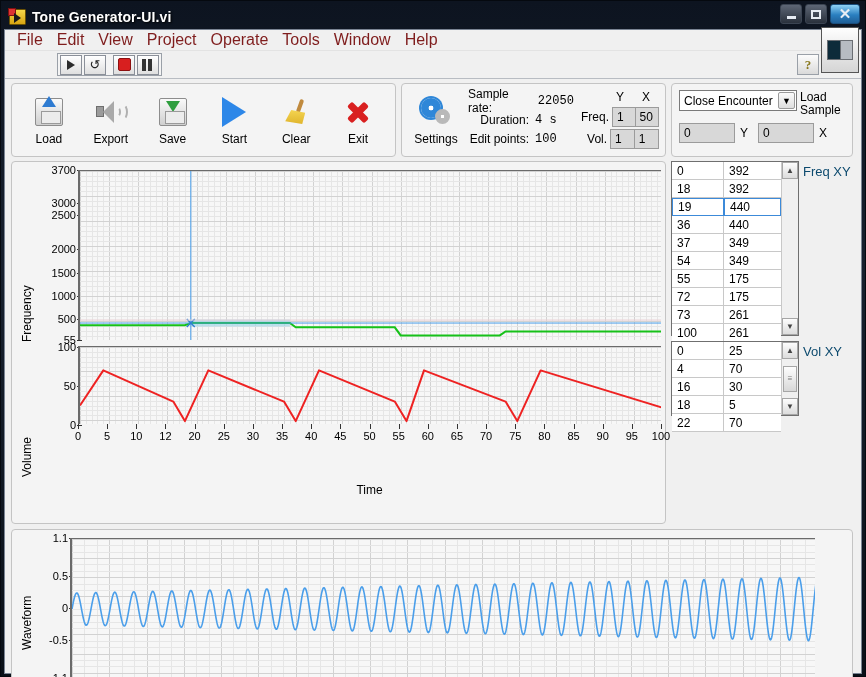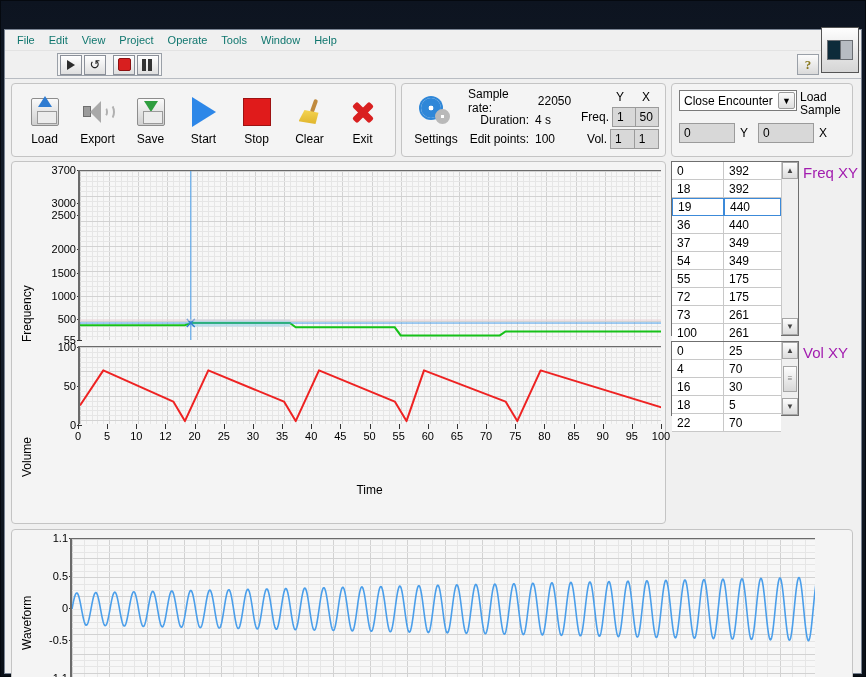--- a/index.html
+++ b/index.html
@@ -88,22 +88,22 @@
   
   #menubar {
     height: 21px;
     background: #f0f0f0;
     display: flex; align-items: center;
     padding-left: 5px;
     border-bottom: 1px solid #e3e3e3;
   }
   .menu-item {
     padding: 3px 7px;
-    font-size: 11px;
-    color: #0f766e;
+    font-size: 16px;
+    color: #7f1d1d;
     cursor: default;
   }
 
   
   #toolstrip {
     height: 28px;
     background: #f0f0f0;
     display: flex; align-items: center;
     border-bottom: 1px solid #b8bcc2;
     position: relative;
@@ -259,21 +259,21 @@
     box-shadow:0 0 0 2px #2f87d8;
   }
   .gear.small{
     left:14px;top:11px;width:15px;height:15px;
     background:radial-gradient(circle,#fff 25%,#b9b9b9 26%,#b9b9b9 100%);
     border:3px solid #b9b9b9;
   }
   #info-labels { flex:1; padding-left:4px; }
   .inf-row { display:flex; justify-content:flex-end; align-items:center; height:19px; }
   .inf-key { font-size:12px; color:#000; }
-  .inf-val { font-size:12px; color:#000; width:52px; padding-left:6px; text-align:left;}
+  .inf-val { font-size:12px; color:#000; width:52px; padding-left:6px; text-align:left;font-family:Liberation Mono, monospace;}
   #xy-box { width: 78px; }
   .xy-head { display:flex; height:16px; }
   .xy-head span { flex:1; text-align:center; font-size:12px; }
   .xy-row { display:flex; align-items:center; height:22px; }
   .xy-lbl { width:34px; text-align:right; font-size:12px; padding-right:3px; }
   .xy-cell {
     width:28px; height:20px; background:#d8d8d8;
     border:1px solid #9b9b9b; font-size:12px;
     display:flex;align-items:center; padding-left:4px;
     cursor:text;
@@ -370,27 +370,40 @@
     border:1px solid #a6a6a6; display:flex;align-items:center;justify-content:center;
     font-size:8px; color:#444; cursor:pointer;
   }
   .sc-thumb{
     height:26px; margin:0 1px;
     background:linear-gradient(180deg,#fdfdfd,#d8d8d8);
     border:1px solid #a6a6a6; cursor:pointer;
     display:flex;align-items:center;justify-content:center;
     font-size:8px;color:#777;
   }
-  .tbl-caption{ position:absolute; font-size:15px; color:#a21caf; }
+  .tbl-caption{ position:absolute; font-size:13px; color:#0c4a6e; }
 </style>
 </head>
 <body>
 
 <div id="window">
 
+  <div id="titlebar">
+    <div id="title-icon"></div>
+    <div id="title-text">Tone Generator-UI.vi</div>
+    <div id="win-btns">
+      <div class="win-btn">
+          <span class="glyph-min"></span>
+        </div>
+      <div class="win-btn">
+          <span class="glyph-max"></span>
+        </div>
+      <div class="win-btn close">✕</div>
+    </div>
+  </div>
 
   <div id="client">
 
     <div id="menubar">
       <div class="menu-item">File</div>
       <div class="menu-item">Edit</div>
       <div class="menu-item">View</div>
       <div class="menu-item">Project</div>
       <div class="menu-item">Operate</div>
       <div class="menu-item">Tools</div>
@@ -454,26 +467,20 @@
                   <div class="ico-arrow-dn"></div>
                 </div>
             </div>
             <div class="lbl">Save</div>
           </div>
           <div class="action">
             <div class="icn">
                 <div class="ico-play"></div>
               </div>
             <div class="lbl">Start</div>
-          </div>
-          <div class="action">
-            <div class="icn">
-                <div class="ico-stop"></div>
-              </div>
-            <div class="lbl">Stop</div>
           </div>
           <div class="action">
             <div class="icn">
               <div class="ico-broom">
                   <span class="stick"></span>
                   <span class="brush"></span>
                 </div>
             </div>
             <div class="lbl">Clear</div>
           </div>

